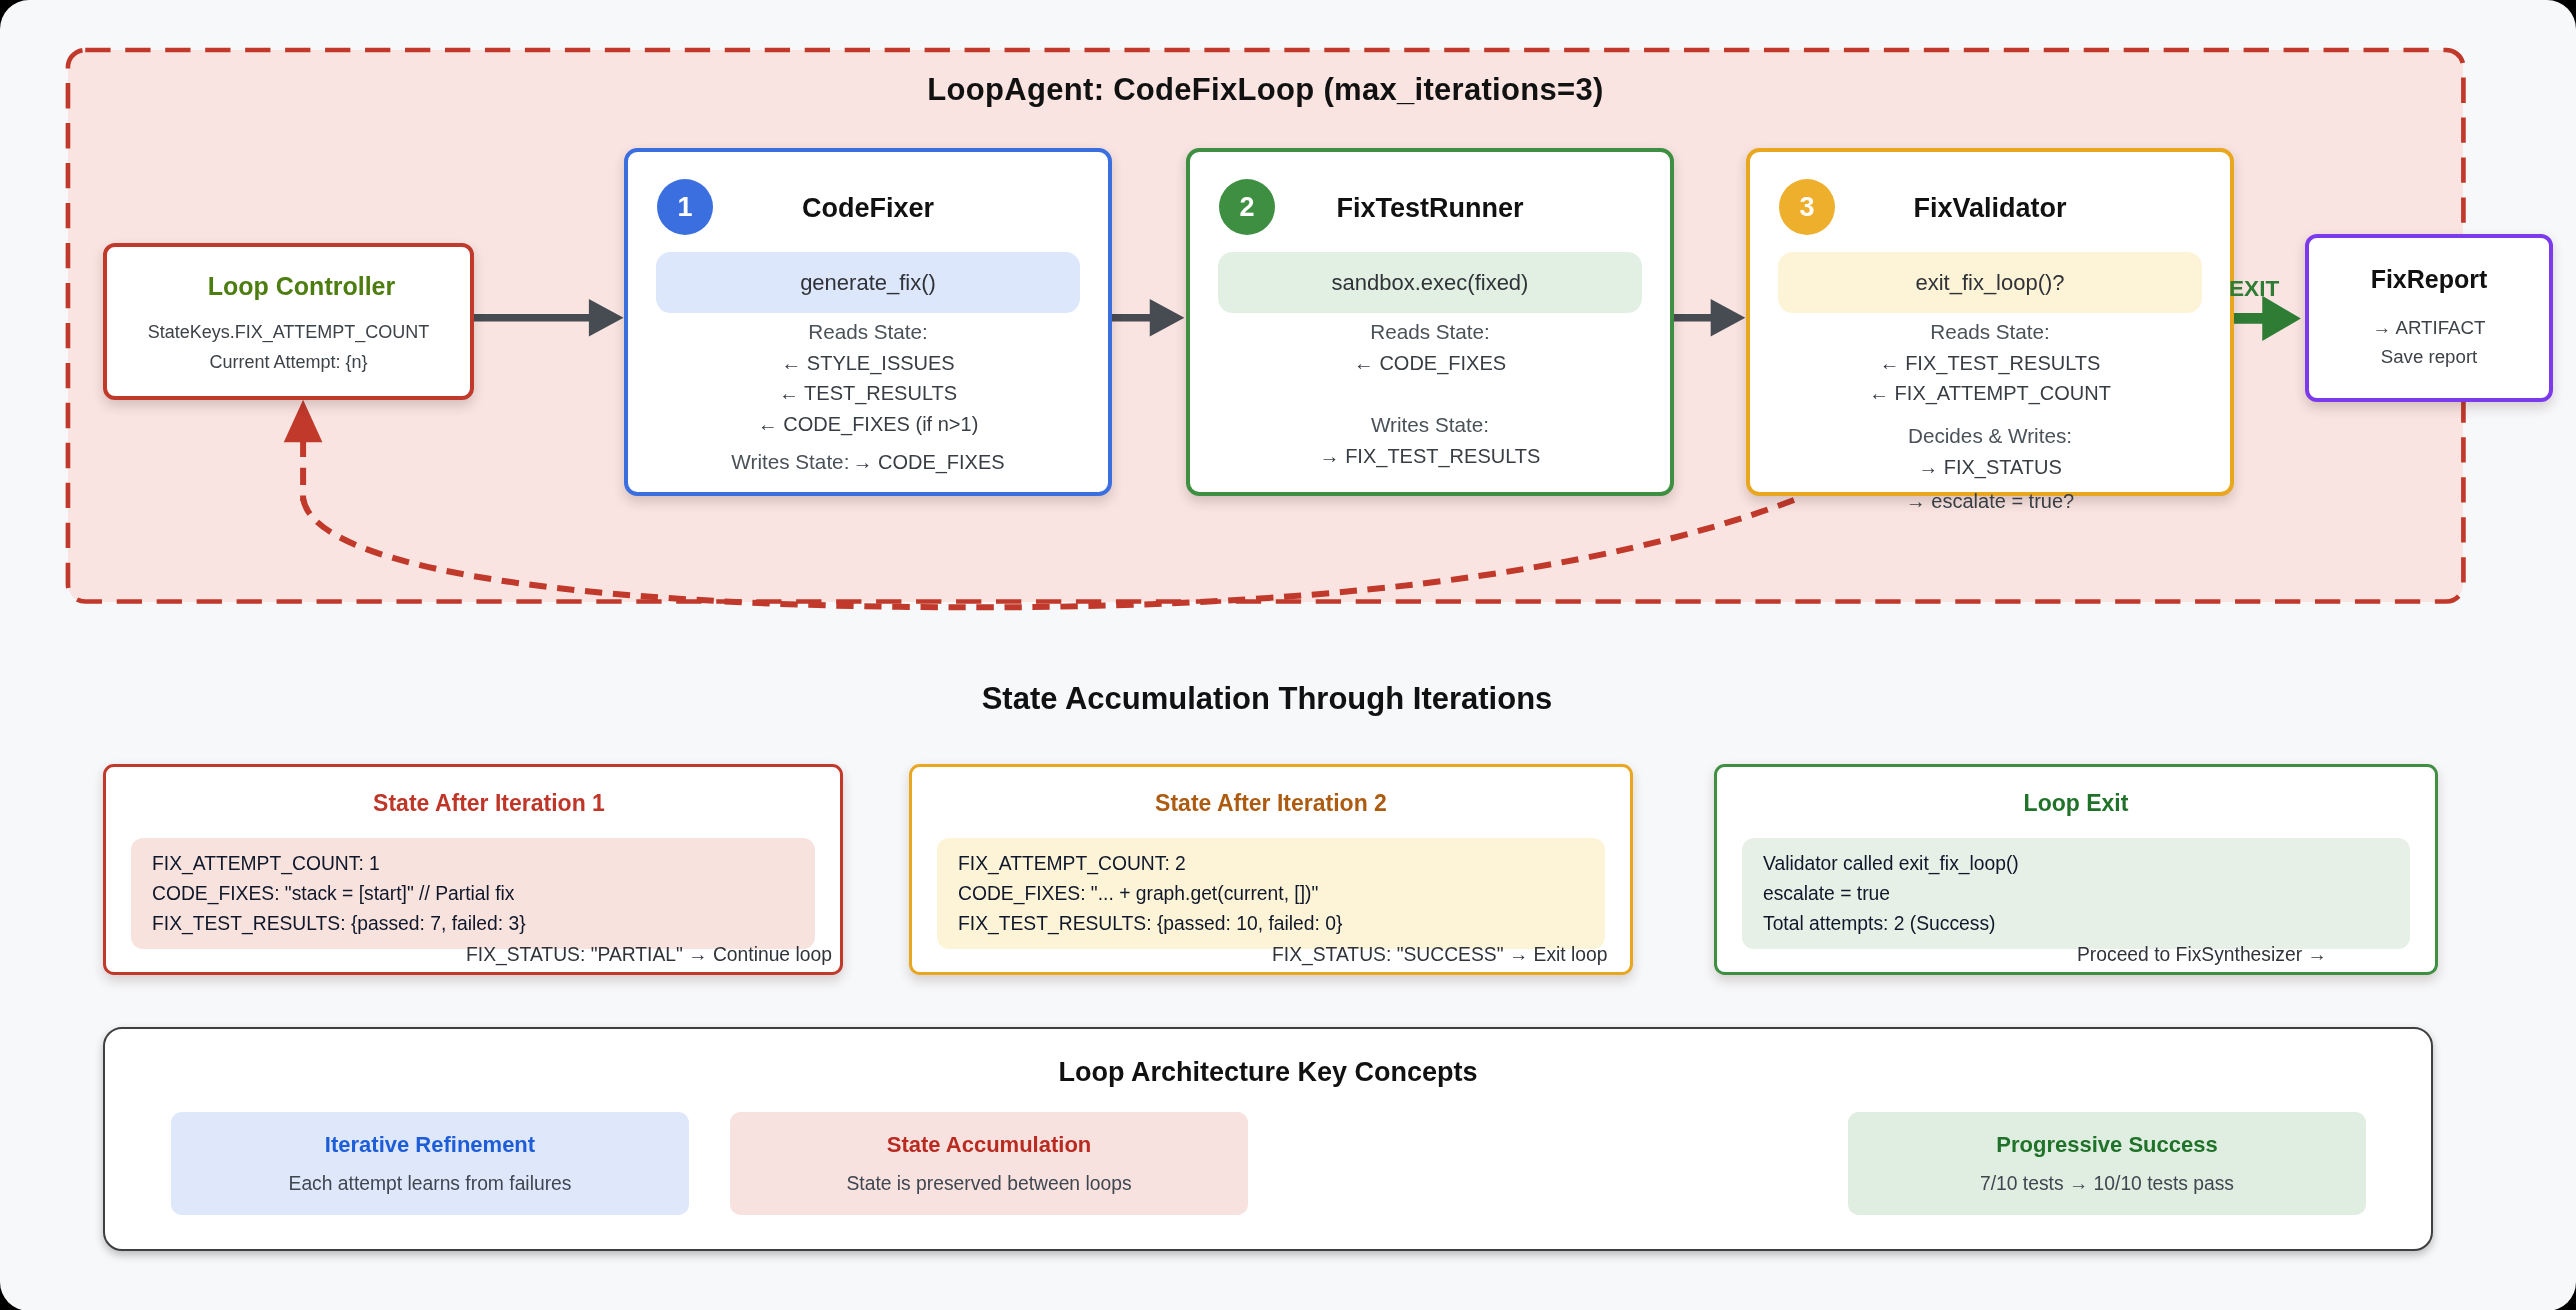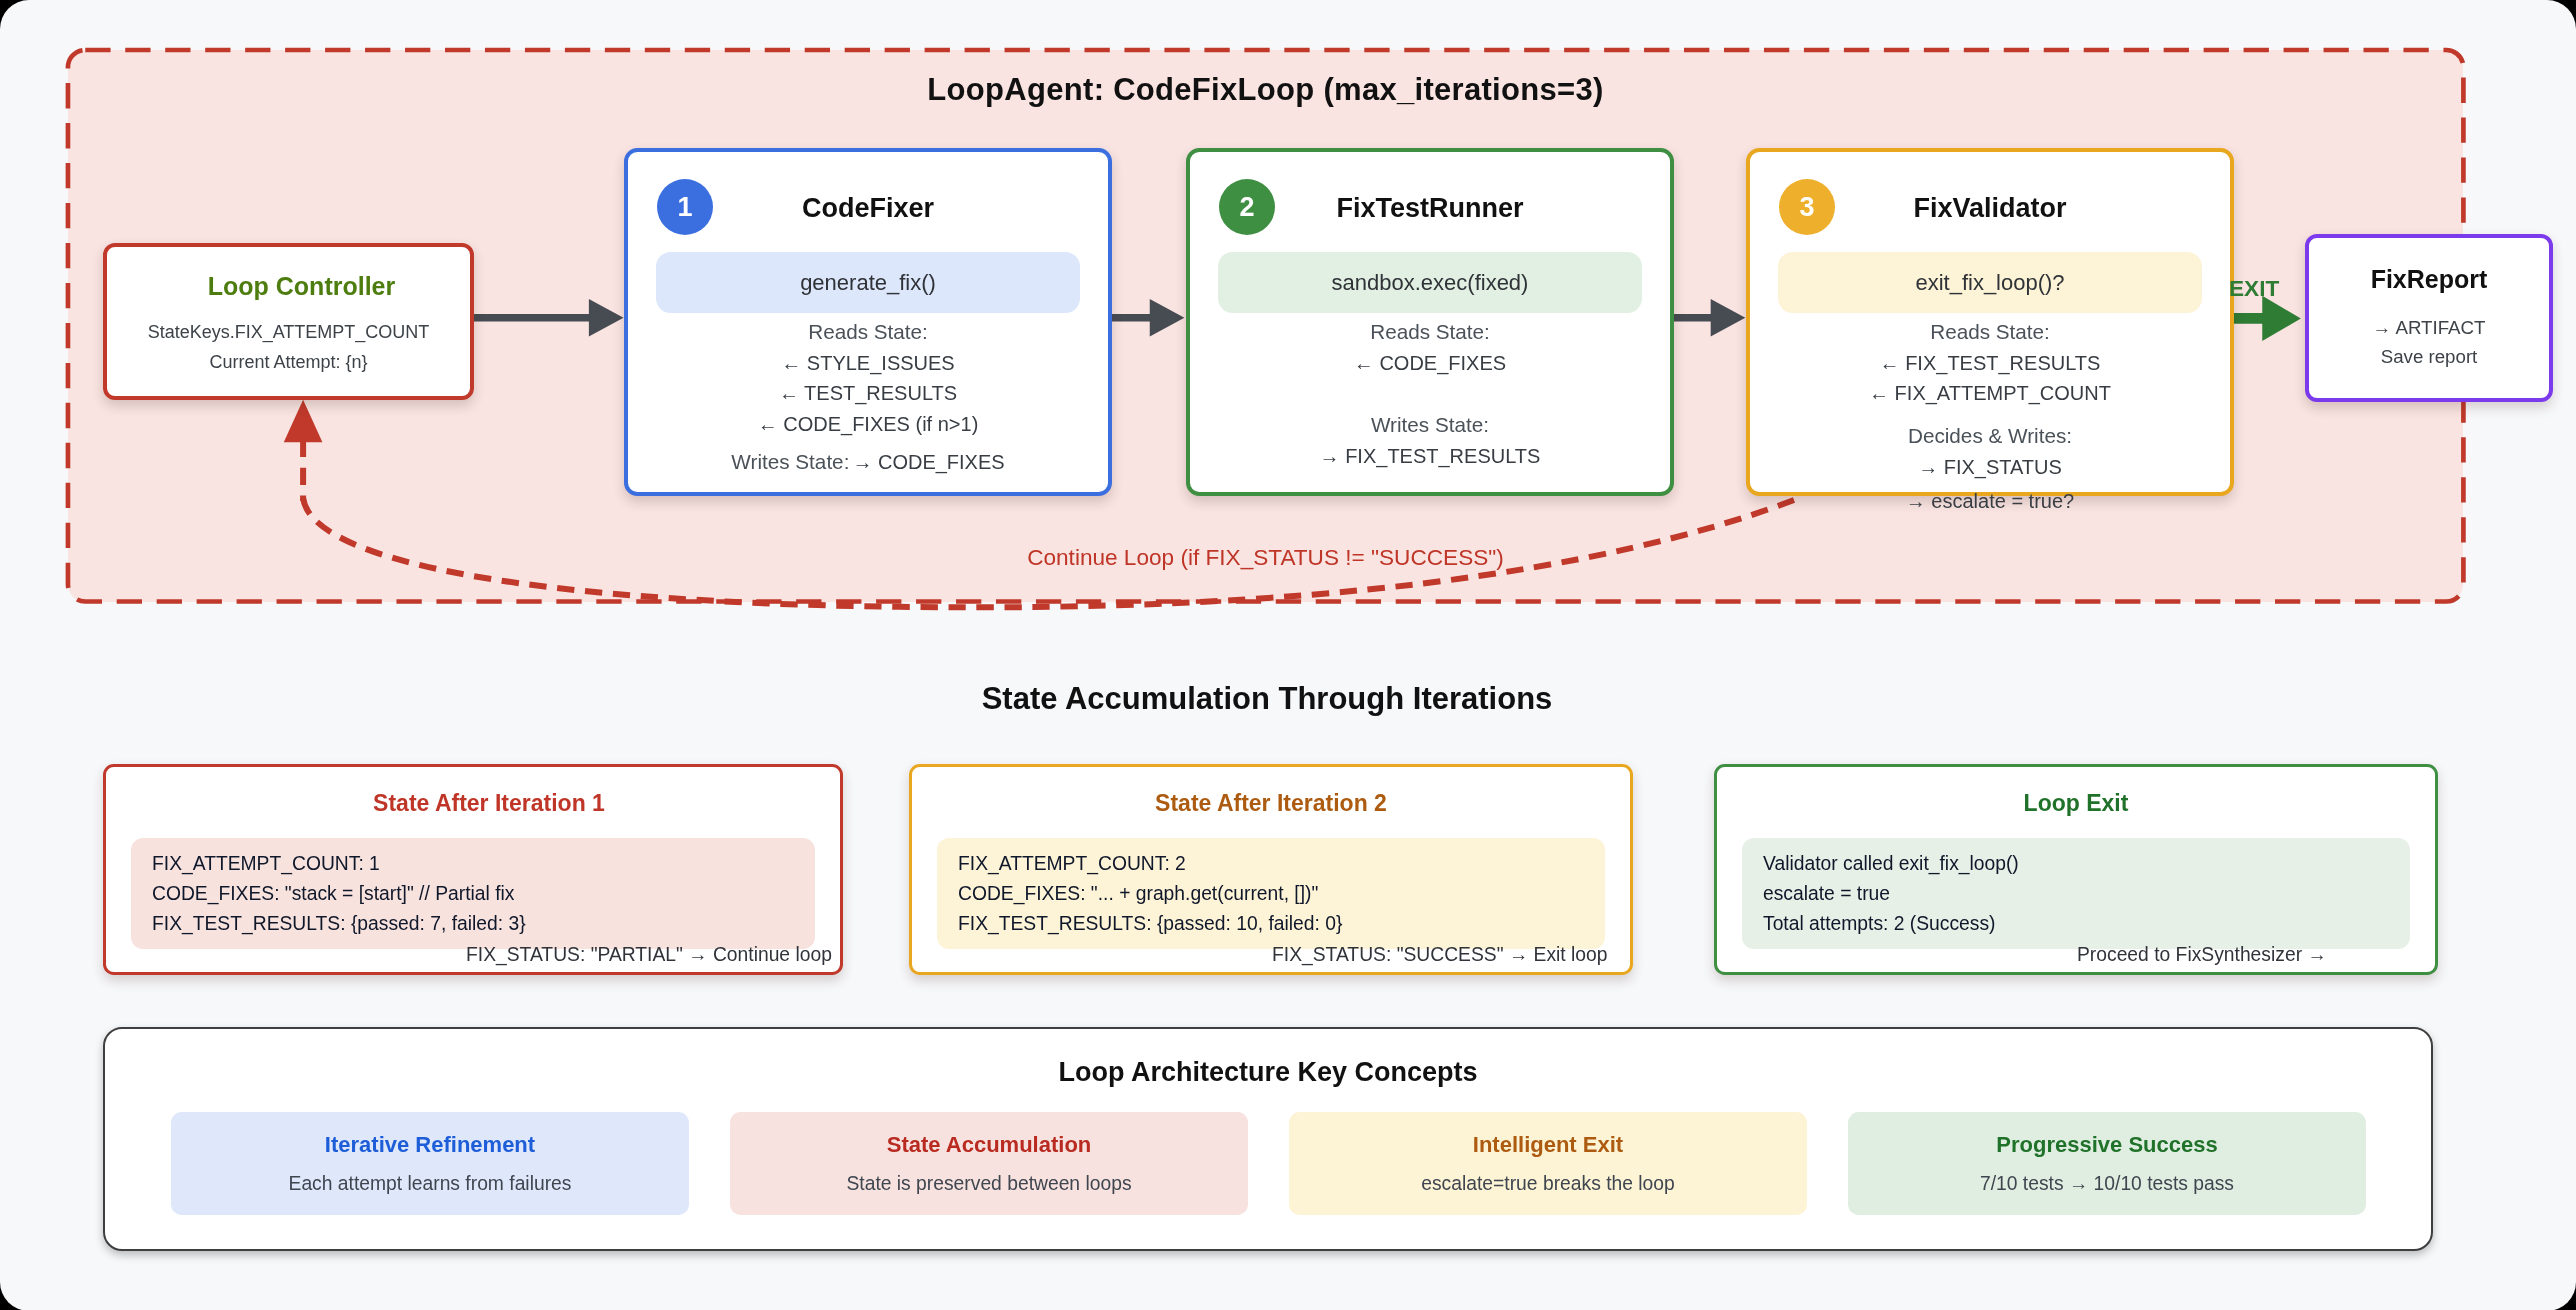--- a/index.html
+++ b/index.html
@@ -96,21 +96,20 @@
   .kp-3{left:1184px;background:#fdf3d5;}.kp-3 .kp-title{color:#ad5b11;}
   .kp-4{left:1743px;background:#e0eee1;}.kp-4 .kp-title{color:#20722a;}
 </style>
 </head>
 <body>
 
 <div class="page">
 
   <div class="loop-bg"></div>
   <div class="loop-title">LoopAgent: CodeFixLoop (max_iterations=3)</div>
-  <div class="continue-label">Continue Loop (if FIX_STATUS != "SUCCESS")</div>
 
   <svg class="overlay" viewBox="0 0 3867 1968" xmlns="http://www.w3.org/2000/svg">
 
     <rect x="102" y="75" width="3596" height="828" rx="26" fill="none" stroke="#c0392b" stroke-width="7" stroke-dasharray="38 22"></rect>
 
     <g>
       <line x1="702" y1="477" x2="892" y2="477" stroke="#474b52" stroke-width="11"></line>
       <polygon points="936,477 884,449 884,505" fill="#474b52"></polygon>
     </g>
 
@@ -217,24 +216,20 @@
   <div class="concepts">
     <div class="k-title">Loop Architecture Key Concepts</div>
     <div class="kpill kp-1">
       <div class="kp-title">Iterative Refinement</div>
       <div class="kp-desc">Each attempt learns from failures</div>
     </div>
     <div class="kpill kp-2">
       <div class="kp-title">State Accumulation</div>
       <div class="kp-desc">State is preserved between loops</div>
     </div>
-    <div class="kpill kp-3">
-      <div class="kp-title">Intelligent Exit</div>
-      <div class="kp-desc">escalate=true breaks the loop</div>
-    </div>
     <div class="kpill kp-4">
       <div class="kp-title">Progressive Success</div>
       <div class="kp-desc">7/10 tests → 10/10 tests pass</div>
     </div>
   </div>
 
 </div>
 
 
 </body></html>

